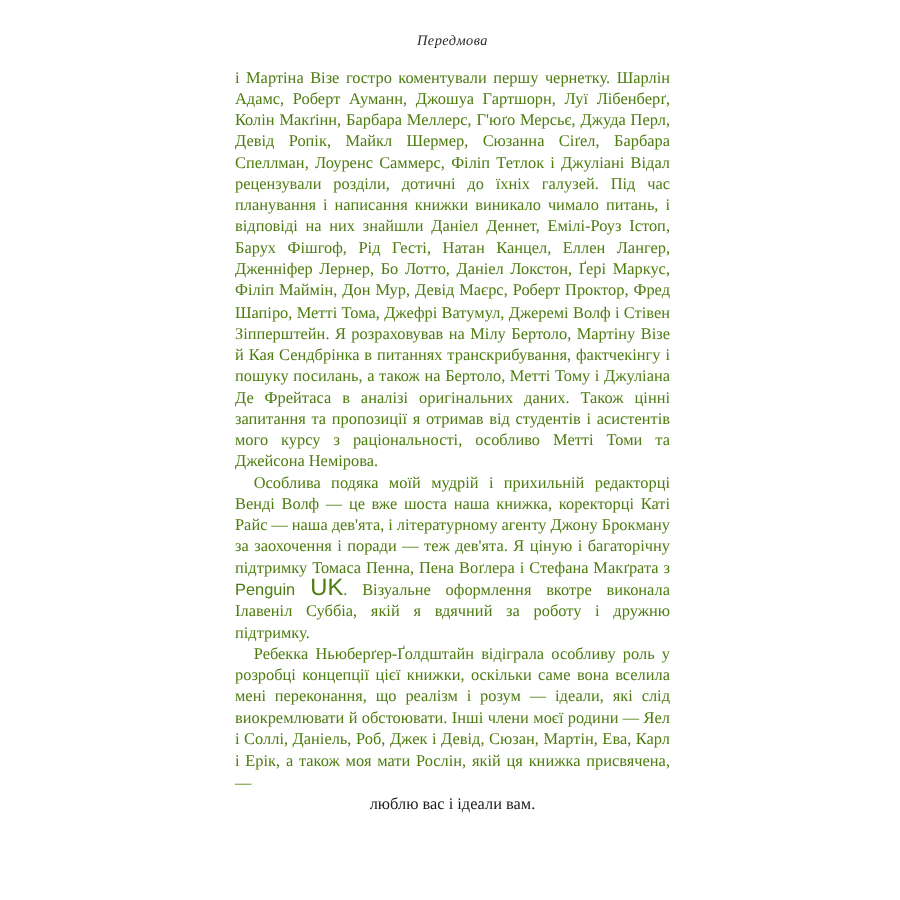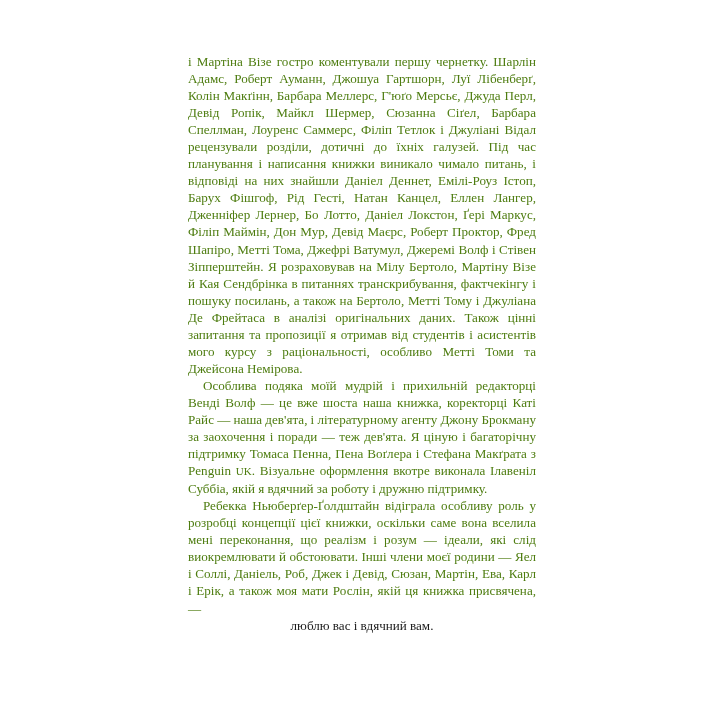--- a/index.html
+++ b/index.html
@@ -68,38 +68,39 @@
   .closing-line {
     margin: 0;
     text-align: center;
     font-size: 13.1px;
     line-height: 17.05px;
     color: #1a1a1a;
   }
 
   .smallcaps {
     font-variant: small-caps;
-    font-size: 11px;
+    font-size: 19px;
   }
 
   .latin {
-    font-family: Liberation Serif, serif;
+    font-family: Liberation Sans, sans-serif;
   }
 </style>
 </head>
 <body>
 
 <div class="page">
 
+  <div class="running-head">Передмова</div>
 
   <div class="text-block">
 
     <p class="para first">і Мартіна Візе гостро коментували першу чернетку. Шарлін Адамс, Роберт Ауманн, Джошуа Гартшорн, Луї Лібенберґ, Колін Макґінн, Барбара Меллерс, Г'юґо Мерсьє, Джуда Перл, Девід Ропік, Майкл Шермер, Сюзанна Сіґел, Барбара Спеллман, Лоуренс Саммерс, Філіп Тетлок і Джуліані Відал рецензували розділи, дотичні до їхніх галузей. Під час планування і написання книжки виникало чимало питань, і відповіді на них знайшли Даніел Деннет, Емілі-Роуз Істоп, Барух Фішгоф, Рід Гесті, Натан Канцел, Еллен Лангер, Дженніфер Лернер, Бо Лотто, Даніел Локстон, Ґері Маркус, Філіп Маймін, Дон Мур, Девід Маєрс, Роберт Проктор, Фред Шапіро, Метті Тома, Джефрі Ватумул, Джеремі Волф і Стівен Зіпперштейн. Я розраховував на Мілу Бертоло, Мартіну Візе й Кая Сендбрінка в питаннях транскрибування, фактчекінгу і пошуку посилань, а також на Бертоло, Метті Тому і Джуліана Де Фрейтаса в аналізі оригінальних даних. Також цінні запитання та пропозиції я отримав від студентів і асистентів мого курсу з раціональності, особливо Метті Томи та Джейсона Немірова.</p>
 
     <p class="para indent"><span>Особлива подяка моїй мудрій і прихильній редакторці Венді Волф — це вже шоста наша книжка, коректорці Каті Райс — наша дев'ята, і літературному агенту Джону Брокману за заохочення і поради — теж дев'ята. Я ціную і багаторічну підтримку Томаса Пенна, Пена Воґлера і Стефана Макґрата з </span><span class="latin">Penguin</span><span class="latin"> </span><span class="smallcaps latin">UK</span><span>. Візуальне оформлення вкотре виконала Ілавеніл Суббіа, якій я вдячний за роботу і дружню підтримку.</span></p>
 
     <p class="para indent">Ребекка Ньюберґер-Ґолдштайн відіграла особливу роль у розробці концепції цієї книжки, оскільки саме вона вселила мені переконання, що реалізм і розум — ідеали, які слід виокремлювати й обстоювати. Інші члени моєї родини — Яел і Соллі, Даніель, Роб, Джек і Девід, Сюзан, Мартін, Ева, Карл і Ерік, а також моя мати Рослін, якій ця книжка присвячена, —</p>
 
-    <p class="closing-line">люблю вас і вдячний вам.</p>
+    <p class="closing-line">люблю вас і ідеали вам.</p>
 
   </div>
 
 </div>
 
 </body></html>

